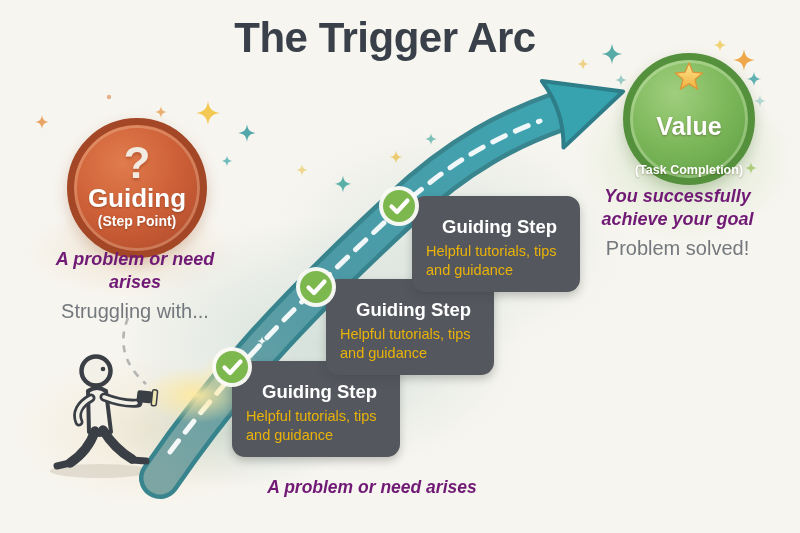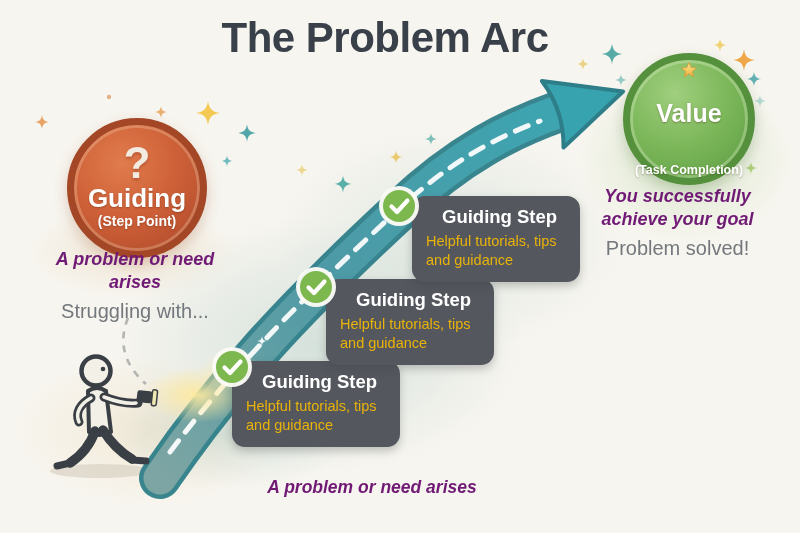--- a/index.html
+++ b/index.html
@@ -23,32 +23,32 @@
      box-shadow:inset 0 0 0 3px rgba(248,222,190,.28),0 6px 14px rgba(150,80,40,.25);}
   .trigger .q{font-size:44px;font-weight:800;color:#f2ebe2;line-height:.9;
               text-shadow:0 2px 3px rgba(120,40,10,.35);margin-top:-4px;}
   .trigger .lbl{font-size:26px;margin-top:3px;}
   .trigger .sub{font-size:14px;margin-top:3px;}
   .value{left:623px;top:53px;width:118px;height:118px;
      background:radial-gradient(circle at 38% 28%,#a0cf7e 0%,#7cb75a 48%,#68a64b 80%,#5f9c44 100%);
      border:7px solid #55903c;
      box-shadow:inset 0 0 0 3px rgba(235,248,220,.3),0 6px 14px rgba(90,130,70,.3);gap:22px;}
   .value .lbl{font-size:25px;margin-top:2px;}
-  .value .sub{font-size:12.5px;margin-top:16px;}
+  .value .sub{font-size:12.5px;margin-top:3px;}
 
   .copy{position:absolute;text-align:center;z-index:2;}
   .copy .h{font-size:18px;font-weight:700;color:#701a75;line-height:1.3;font-style:italic;}
   .copy .s{font-size:20px;color:#73787d;margin-top:5px;}
   .copy-left{left:40px;top:248px;width:190px;}
   .copy-right{left:585px;top:185px;width:185px;}
   .copy-bottom{left:222px;top:476px;width:300px;}
   .copy-bottom .h{font-size:17.5px;}
 
   .step{position:absolute;background:#54575e;border-radius:13px;color:#fff;
-        padding:10px 14px 12px 14px;box-shadow:0 4px 9px rgba(60,60,60,.28);z-index:2;}
+        padding:20px 14px 12px 14px;box-shadow:0 4px 9px rgba(60,60,60,.28);z-index:2;}
   .step .t{font-size:18.5px;font-weight:700;margin:0 0 4px 0;text-indent:16px;white-space:nowrap;}
   .step .d{font-size:14.5px;color:#eab308;line-height:1.32;}
   .step1{left:232px;top:361px;width:140px;}
   .step2{left:326px;top:279px;width:140px;}
   .step3{left:412px;top:196px;width:140px;}
 </style>
 </head>
 <body>
 
 <div class="stage">
@@ -154,21 +154,21 @@
     </g>
 
     <g>
       <rect x="146" y="127" width="11" height="3.2" rx="1.6" fill="#e8935a" transform="rotate(-25 151 129)"></rect>
       <rect x="184" y="147" width="12" height="3.2" rx="1.6" fill="#e08a4e" transform="rotate(20 190 149)"></rect>
       <circle cx="197" cy="170" r="2.6" fill="#d98a50"></circle>
       <circle cx="109" cy="97" r="2.2" fill="#e0a070" opacity="0.8"></circle>
     </g>
   </svg>
 
-  <h1 class="title"><span>The</span> <span class="b">Problem Arc</span></h1>
+  <h1 class="title"><span>The</span> <span class="b">Trigger Arc</span></h1>
 
   <div class="badge trigger">
     <div class="q">?</div>
     <div class="lbl">Guiding</div>
     <div class="sub">(Step Point)</div>
   </div>
 
   <div class="copy copy-left">
     <div class="h">A problem or need arises</div>
     <div class="s">Struggling with...</div>

